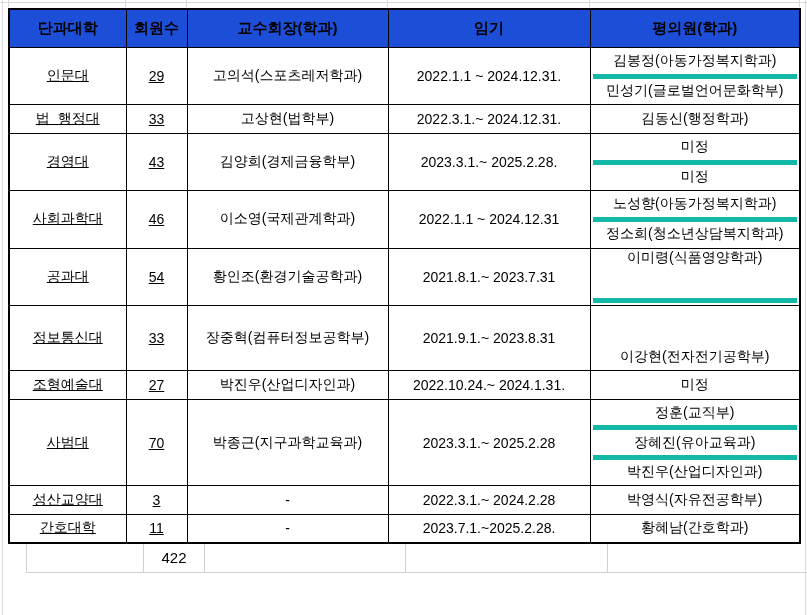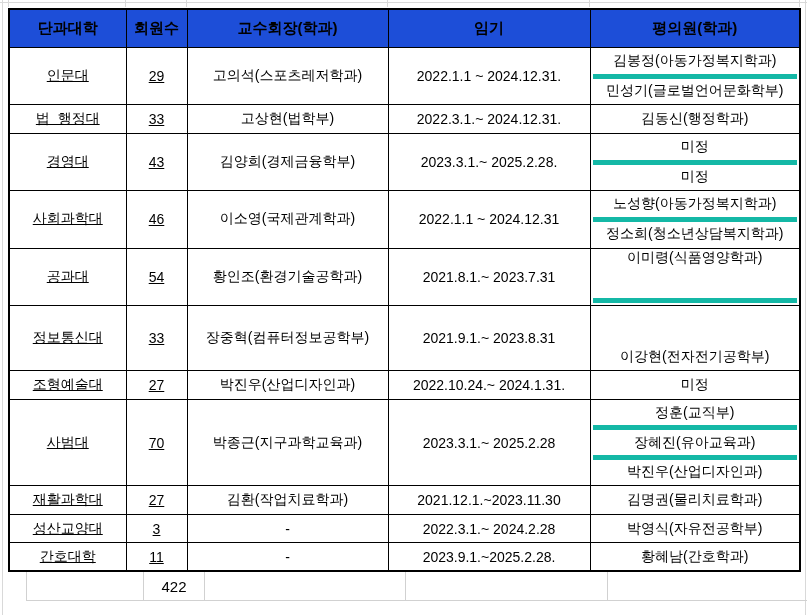--- a/index.html
+++ b/index.html
@@ -114,38 +114,31 @@
           <td class="council-cell"><div class="council-stack" style="height: 26.65px;"><div class="council-item">미정</div></div></td>
         </tr>
         <tr style="height: 85.95px;">
           <td class="college-cell">사범대</td>
           <td class="count-cell">70</td>
           <td class="chair-cell">박종근(지구과학교육과)</td>
           <td class="term-cell">2023.3.1.~ 2025.2.28</td>
           <td class="council-cell"><div class="council-stack" style="height: 83.95px;"><div class="council-item">정훈(교직부)</div><div class="council-item">장혜진(유아교육과)</div><div class="council-item">박진우(산업디자인과)</div></div></td>
         </tr>
         <tr style="height: 28.65px;">
-          <td class="college-cell">재활과학대</td>
-          <td class="count-cell">27</td>
-          <td class="chair-cell">김환(작업치료학과)</td>
-          <td class="term-cell">2021.12.1.~2023.11.30</td>
-          <td class="council-cell"><div class="council-stack" style="height: 26.65px;"><div class="council-item">김명권(물리치료학과)</div></div></td>
-        </tr>
-        <tr style="height: 28.65px;">
           <td class="college-cell">성산교양대</td>
           <td class="count-cell">3</td>
           <td class="chair-cell">-</td>
           <td class="term-cell">2022.3.1.~ 2024.2.28</td>
           <td class="council-cell"><div class="council-stack" style="height: 26.65px;"><div class="council-item">박영식(자유전공학부)</div></div></td>
         </tr>
         <tr style="height: 28.65px;">
           <td class="college-cell">간호대학</td>
           <td class="count-cell">11</td>
           <td class="chair-cell">-</td>
-          <td class="term-cell">2023.9.1.~2025.2.28.</td>
+          <td class="term-cell">2023.7.1.~2025.2.28.</td>
           <td class="council-cell"><div class="council-stack" style="height: 26.65px;"><div class="council-item">황혜남(간호학과)</div></div></td>
         </tr>
       </tbody>
   </table>
   <table class="total">
     <colgroup id="total-cols">
         <col style="width: 117px;">
         <col style="width: 61px;">
         <col style="width: 201px;">
         <col style="width: 202px;">

